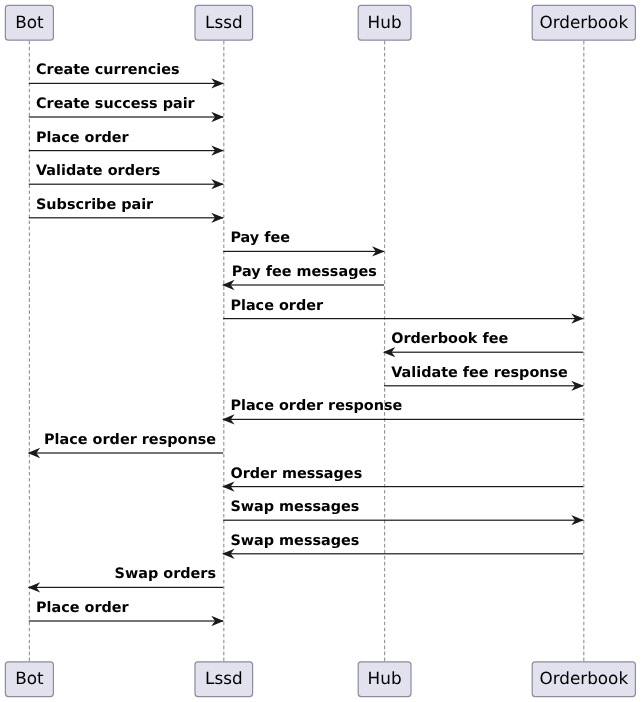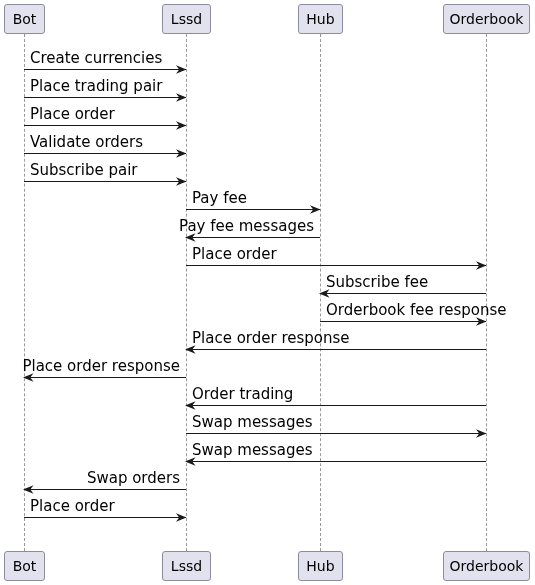--- a/index.html
+++ b/index.html
@@ -8,21 +8,21 @@
        -webkit-font-smoothing:antialiased;}
   #diagram{position:absolute;left:0;top:0;width:535px;height:585px;overflow:hidden;}
   .lifeline{position:absolute;width:0;border-left:1px dashed #9a9a9a;top:34px;bottom:34px;}
   .pbox{position:absolute;background:#e2e2ee;border:1px solid #8c8c9e;
         border-radius:3px;box-sizing:border-box;height:30px;line-height:28px;
         text-align:center;font-size:14px;color:#000;}
   .pbox.top{top:4px;}
   .pbox.bot{top:551px;}
   .msg{position:absolute;height:0;}
   .mline{position:absolute;left:0;right:0;top:0;border-top:1.3px solid #1a1a1a;}
-  .mlabel{position:absolute;bottom:4px;font-size:15px;color:#000;white-space:nowrap;line-height:14px;}
+  .mlabel{position:absolute;bottom:4px;font-size:12px;color:#000;white-space:nowrap;line-height:14px;font-weight:bold;}
   .mlabel.l{left:6px;}
   .mlabel.r{right:6px;}
   .arrowhead{position:absolute;top:-5px;width:11px;height:11px;}
   .arrowhead svg{display:block;}
   .arrowhead.right{right:-1px;}
   .arrowhead.left{left:-1px;}
 </style>
 </head>
 <body>
 
@@ -48,21 +48,21 @@
       </div>
       <div class="mlabel l">Create currencies</div>
     </div>
     <div class="msg" style="left: 24px; width: 162px; top: 97px;">
       <div class="mline"></div>
       <div class="arrowhead right">
         <svg width="11" height="11" viewBox="0 0 11 11">
           <path d="M0 1.2 L10.5 5.5 L0 9.8 L3.2 5.5 Z" fill="#1a1a1a"></path>
         </svg>
       </div>
-      <div class="mlabel l">Place trading pair</div>
+      <div class="mlabel l">Create success pair</div>
     </div>
     <div class="msg" style="left: 24px; width: 162px; top: 125px;">
       <div class="mline"></div>
       <div class="arrowhead right">
         <svg width="11" height="11" viewBox="0 0 11 11">
           <path d="M0 1.2 L10.5 5.5 L0 9.8 L3.2 5.5 Z" fill="#1a1a1a"></path>
         </svg>
       </div>
       <div class="mlabel l">Place order</div>
     </div>
@@ -111,30 +111,30 @@
       </div>
       <div class="mlabel l">Place order</div>
     </div>
     <div class="msg" style="left: 320px; width: 166px; top: 293px;">
       <div class="mline"></div>
       <div class="arrowhead left">
         <svg width="11" height="11" viewBox="0 0 11 11">
           <path d="M10.5 1.2 L0 5.5 L10.5 9.8 L7.3 5.5 Z" fill="#1a1a1a"></path>
         </svg>
       </div>
-      <div class="mlabel l">Subscribe fee</div>
+      <div class="mlabel l">Orderbook fee</div>
     </div>
     <div class="msg" style="left: 320px; width: 166px; top: 321px;">
       <div class="mline"></div>
       <div class="arrowhead right">
         <svg width="11" height="11" viewBox="0 0 11 11">
           <path d="M0 1.2 L10.5 5.5 L0 9.8 L3.2 5.5 Z" fill="#1a1a1a"></path>
         </svg>
       </div>
-      <div class="mlabel l">Orderbook fee response</div>
+      <div class="mlabel l">Validate fee response</div>
     </div>
     <div class="msg" style="left: 186px; width: 300px; top: 349px;">
       <div class="mline"></div>
       <div class="arrowhead left">
         <svg width="11" height="11" viewBox="0 0 11 11">
           <path d="M10.5 1.2 L0 5.5 L10.5 9.8 L7.3 5.5 Z" fill="#1a1a1a"></path>
         </svg>
       </div>
       <div class="mlabel l">Place order response</div>
     </div>
@@ -147,21 +147,21 @@
       </div>
       <div class="mlabel r">Place order response</div>
     </div>
     <div class="msg" style="left: 186px; width: 300px; top: 405px;">
       <div class="mline"></div>
       <div class="arrowhead left">
         <svg width="11" height="11" viewBox="0 0 11 11">
           <path d="M10.5 1.2 L0 5.5 L10.5 9.8 L7.3 5.5 Z" fill="#1a1a1a"></path>
         </svg>
       </div>
-      <div class="mlabel l">Order trading</div>
+      <div class="mlabel l">Order messages</div>
     </div>
     <div class="msg" style="left: 186px; width: 300px; top: 433px;">
       <div class="mline"></div>
       <div class="arrowhead right">
         <svg width="11" height="11" viewBox="0 0 11 11">
           <path d="M0 1.2 L10.5 5.5 L0 9.8 L3.2 5.5 Z" fill="#1a1a1a"></path>
         </svg>
       </div>
       <div class="mlabel l">Swap messages</div>
     </div>

